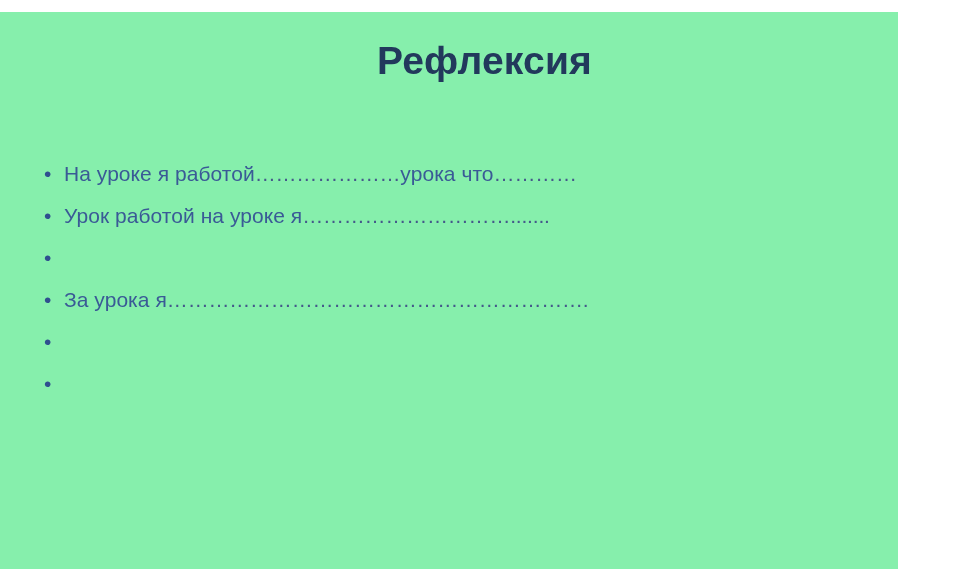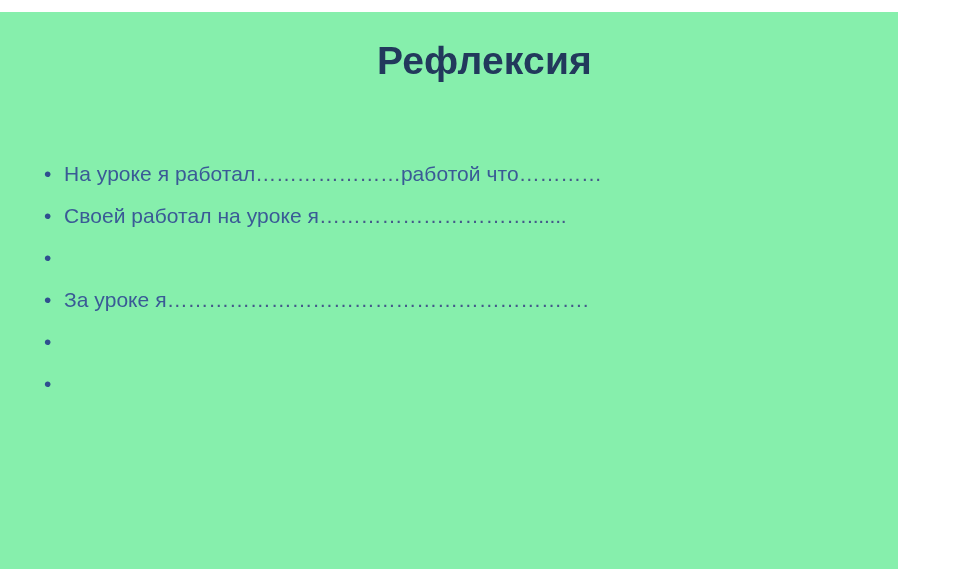--- a/index.html
+++ b/index.html
@@ -83,35 +83,35 @@
 <body>
 
 <div class="slide">
 
   <div class="slide-title">Рефлексия</div>
 
   <ul class="bullet-list">
 
     <li class="bullet-item">
       <span class="bullet-marker">•</span>
-      <span class="bullet-text"><span>На уроке я работал</span><span class="dots">…………………</span><span>работой что</span><span class="dots">…………</span></span>
+      <span class="bullet-text"><span>На уроке я работой</span><span class="dots">…………………</span><span>урока что</span><span class="dots">…………</span></span>
     </li>
 
     <li class="bullet-item">
       <span class="bullet-marker">•</span>
-      <span class="bullet-text"><span>Своей работал на уроке я</span><span class="dots">………………………….......</span><span></span><span class="dots"></span></span>
+      <span class="bullet-text"><span>Урок работой на уроке я</span><span class="dots">………………………….......</span><span></span><span class="dots"></span></span>
     </li>
 
     <li class="bullet-item">
       <span class="bullet-marker">•</span>
     </li>
 
     <li class="bullet-item">
       <span class="bullet-marker">•</span>
-      <span class="bullet-text"><span>За уроке я</span><span class="dots">…………………………………………………….</span><span></span><span class="dots"></span></span>
+      <span class="bullet-text"><span>За урока я</span><span class="dots">…………………………………………………….</span><span></span><span class="dots"></span></span>
     </li>
 
     <li class="bullet-item">
       <span class="bullet-marker">•</span>
     </li>
 
     <li class="bullet-item">
       <span class="bullet-marker">•</span>
     </li>
 

